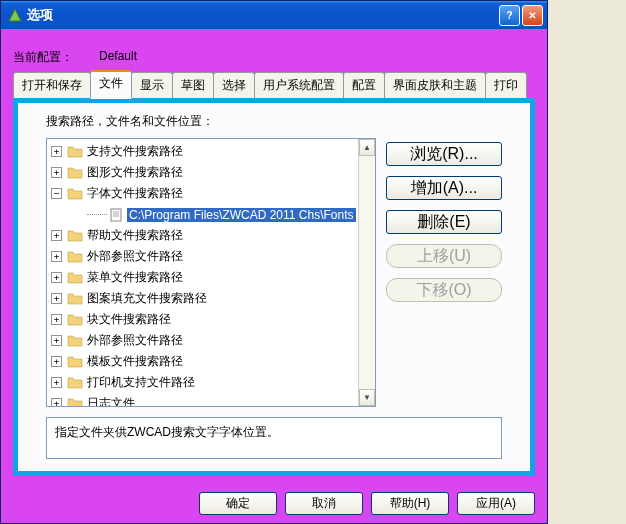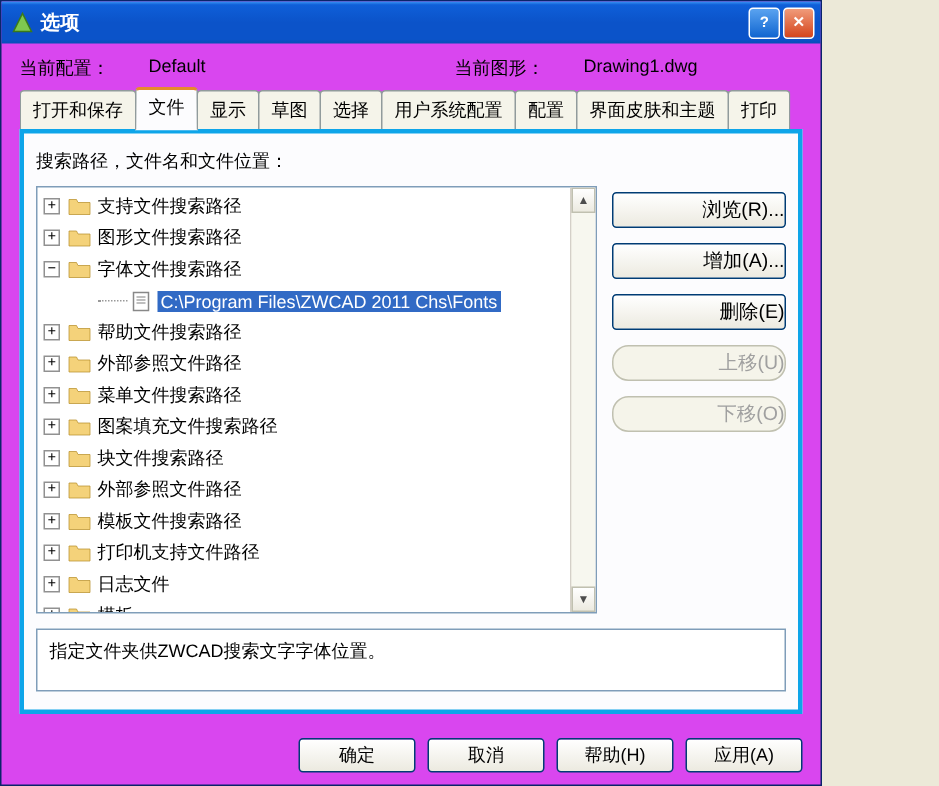--- a/index.html
+++ b/index.html
@@ -8,51 +8,51 @@
 .window { width: 548px; height: 524px; background: #d946ef; border: 1px solid #0a246a; display: flex; flex-direction: column; }
 
 .titlebar { height: 28px; background: linear-gradient(to bottom, #3b95f5 0%, #0f5fd9 8%, #0b53c9 50%, #0b53c9 90%, #084eb8 100%); display: flex; align-items: center; padding: 0 4px 0 6px; color: #fff; }
 .titlebar .app-icon { width: 16px; height: 16px; margin-right: 4px; display: flex; align-items: center; justify-content: center; }
 .titlebar .title { flex: 1; font-weight: bold; font-size: 13px; }
 .titlebar .win-btns { display: flex; gap: 2px; }
 .titlebar .win-btn { width: 21px; height: 21px; border-radius: 3px; border: 1px solid #fff; display: flex; align-items: center; justify-content: center; font-size: 10px; color: #fff; }
 .help-btn { background: linear-gradient(to bottom, #5aa3f0, #1065d0); }
 .close-btn { background: linear-gradient(to bottom, #f09b7a, #d4441c); }
 
-.info-row { display: flex; padding: 8px 12px 4px; gap: 20px; }
+.info-row { display: flex; padding: 8px 12px 4px; gap: 20px; margin-top: 12px; }
 .info-row .info-item { display: flex; gap: 6px; }
 .info-row .info-label { color: #000; }
 .info-row .info-value { color: #000; margin-left: 20px; }
 
 .tabs { display: flex; padding: 0 12px; position: relative; z-index: 2; }
 .tab { padding: 4px 8px; border: 1px solid #919b9c; border-bottom: none; background: #f5f4ea; border-radius: 3px 3px 0 0; margin-right: -1px; cursor: pointer; position: relative; }
 .tab.active { background: #fcfcfe; border-top: 2px solid #e68b2c; padding-top: 3px; z-index: 3; border-bottom: 1px solid #fcfcfe; margin-bottom: -1px; }
 .tab:not(.active) { margin-top: 2px; }
 
-.tab-panel { margin: 0 12px 8px; border: 3px solid #0ea5e9; background: #fcfcfe; padding: 10px 8px 12px; flex: 1; display: flex; flex-direction: column; position: relative; z-index: 1; }
+.tab-panel { margin: 0 12px 8px; border: 5px solid #0ea5e9; background: #fcfcfe; padding: 10px 28px 12px; flex: 1; display: flex; flex-direction: column; position: relative; z-index: 1; }
 .panel-title { margin-bottom: 8px; }
 
 .main-row { display: flex; gap: 10px; flex: 1; min-height: 0; }
 .tree-wrap { flex: 1; border: 1px solid #7f9db9; background: #fff; position: relative; overflow: hidden; }
 .tree-scroll { position: absolute; inset: 0; overflow-y: hidden; padding: 2px 0; }
 .tree-scrollbar { position: absolute; right: 0; top: 0; width: 17px; height: 100%; background: #f1efe2; border-left: 1px solid #d4d0c8; display: flex; flex-direction: column; }
 .sb-btn { height: 17px; background: linear-gradient(to bottom, #fff, #eceae0); border: 1px solid #c0c0b0; display: flex; align-items: center; justify-content: center; font-size: 8px; color: #4d4d4d; }
 .sb-track { flex: 1; background: #f7f7ef; }
 
 .tree-item { display: flex; align-items: center; height: 21px; padding-left: 4px; padding-right: 20px; white-space: nowrap; }
 .expander { width: 11px; height: 11px; border: 1px solid #919191; background: #fff; display: flex; align-items: center; justify-content: center; font-size: 9px; line-height: 1; color: #000; margin-right: 5px; font-family: monospace; flex-shrink: 0; }
 .folder-icon { width: 16px; height: 13px; margin-right: 4px; flex-shrink: 0; }
 .file-icon { width: 14px; height: 14px; margin-right: 4px; flex-shrink: 0; }
 .tree-label { color: #000; }
 .tree-item.child { padding-left: 40px; }
 .tree-item.selected .tree-label { background: #316ac5; color: #fff; padding: 0 2px; }
 .dotted-line { width: 20px; border-top: 1px dotted #999; margin-right: 2px; flex-shrink: 0; }
 
 .side-buttons { display: flex; flex-direction: column; gap: 10px; width: 116px; padding-top: 4px; }
-.side-btn { height: 24px; border: 1px solid #003c74; border-radius: 3px; background: linear-gradient(to bottom, #fff, #eceae0); cursor: pointer; font-size: 13px; font-family: inherit; text-align: right; }
+.side-btn { height: 24px; border: 1px solid #003c74; border-radius: 3px; background: linear-gradient(to bottom, #fff, #eceae0); cursor: pointer; font-size: 16px; font-family: inherit; }
 .side-btn:disabled { color: #a0a0a0; border-color: #c0c0b0; background: #f5f4ea; cursor: default; border-radius: 11px; }
 
 .desc-box { margin-top: 10px; border: 1px solid #7f9db9; background: #fff; padding: 6px 8px; height: 42px; }
 
 .bottom-buttons { display: flex; justify-content: flex-end; gap: 8px; padding: 8px 12px; }
 .bottom-btn { width: 78px; height: 23px; border: 1px solid #003c74; border-radius: 3px; background: linear-gradient(to bottom, #fff, #eceae0); cursor: pointer; font-size: 12px; font-family: Liberation Sans, sans-serif; }
 
 .folder-svg { fill: #f4d27a; stroke: #b8922e; stroke-width: 0.5; }
 </style>
 </head>
@@ -73,24 +73,20 @@
       <div class="win-btn close-btn">
           <b>✕</b>
         </div>
     </div>
   </div>
 
   <div class="info-row">
     <div class="info-item" style="width:270px;">
       <span class="info-label">当前配置：</span>
       <span class="info-value">Default</span>
-    </div>
-    <div class="info-item">
-      <span class="info-label">当前图形：</span>
-      <span class="info-value">Drawing1.dwg</span>
     </div>
   </div>
 
   <div class="tabs">
     <div class="tab">打开和保存</div>
     <div class="tab active">文件</div>
     <div class="tab">显示</div>
     <div class="tab">草图</div>
     <div class="tab">选择</div>
     <div class="tab">用户系统配置</div>

